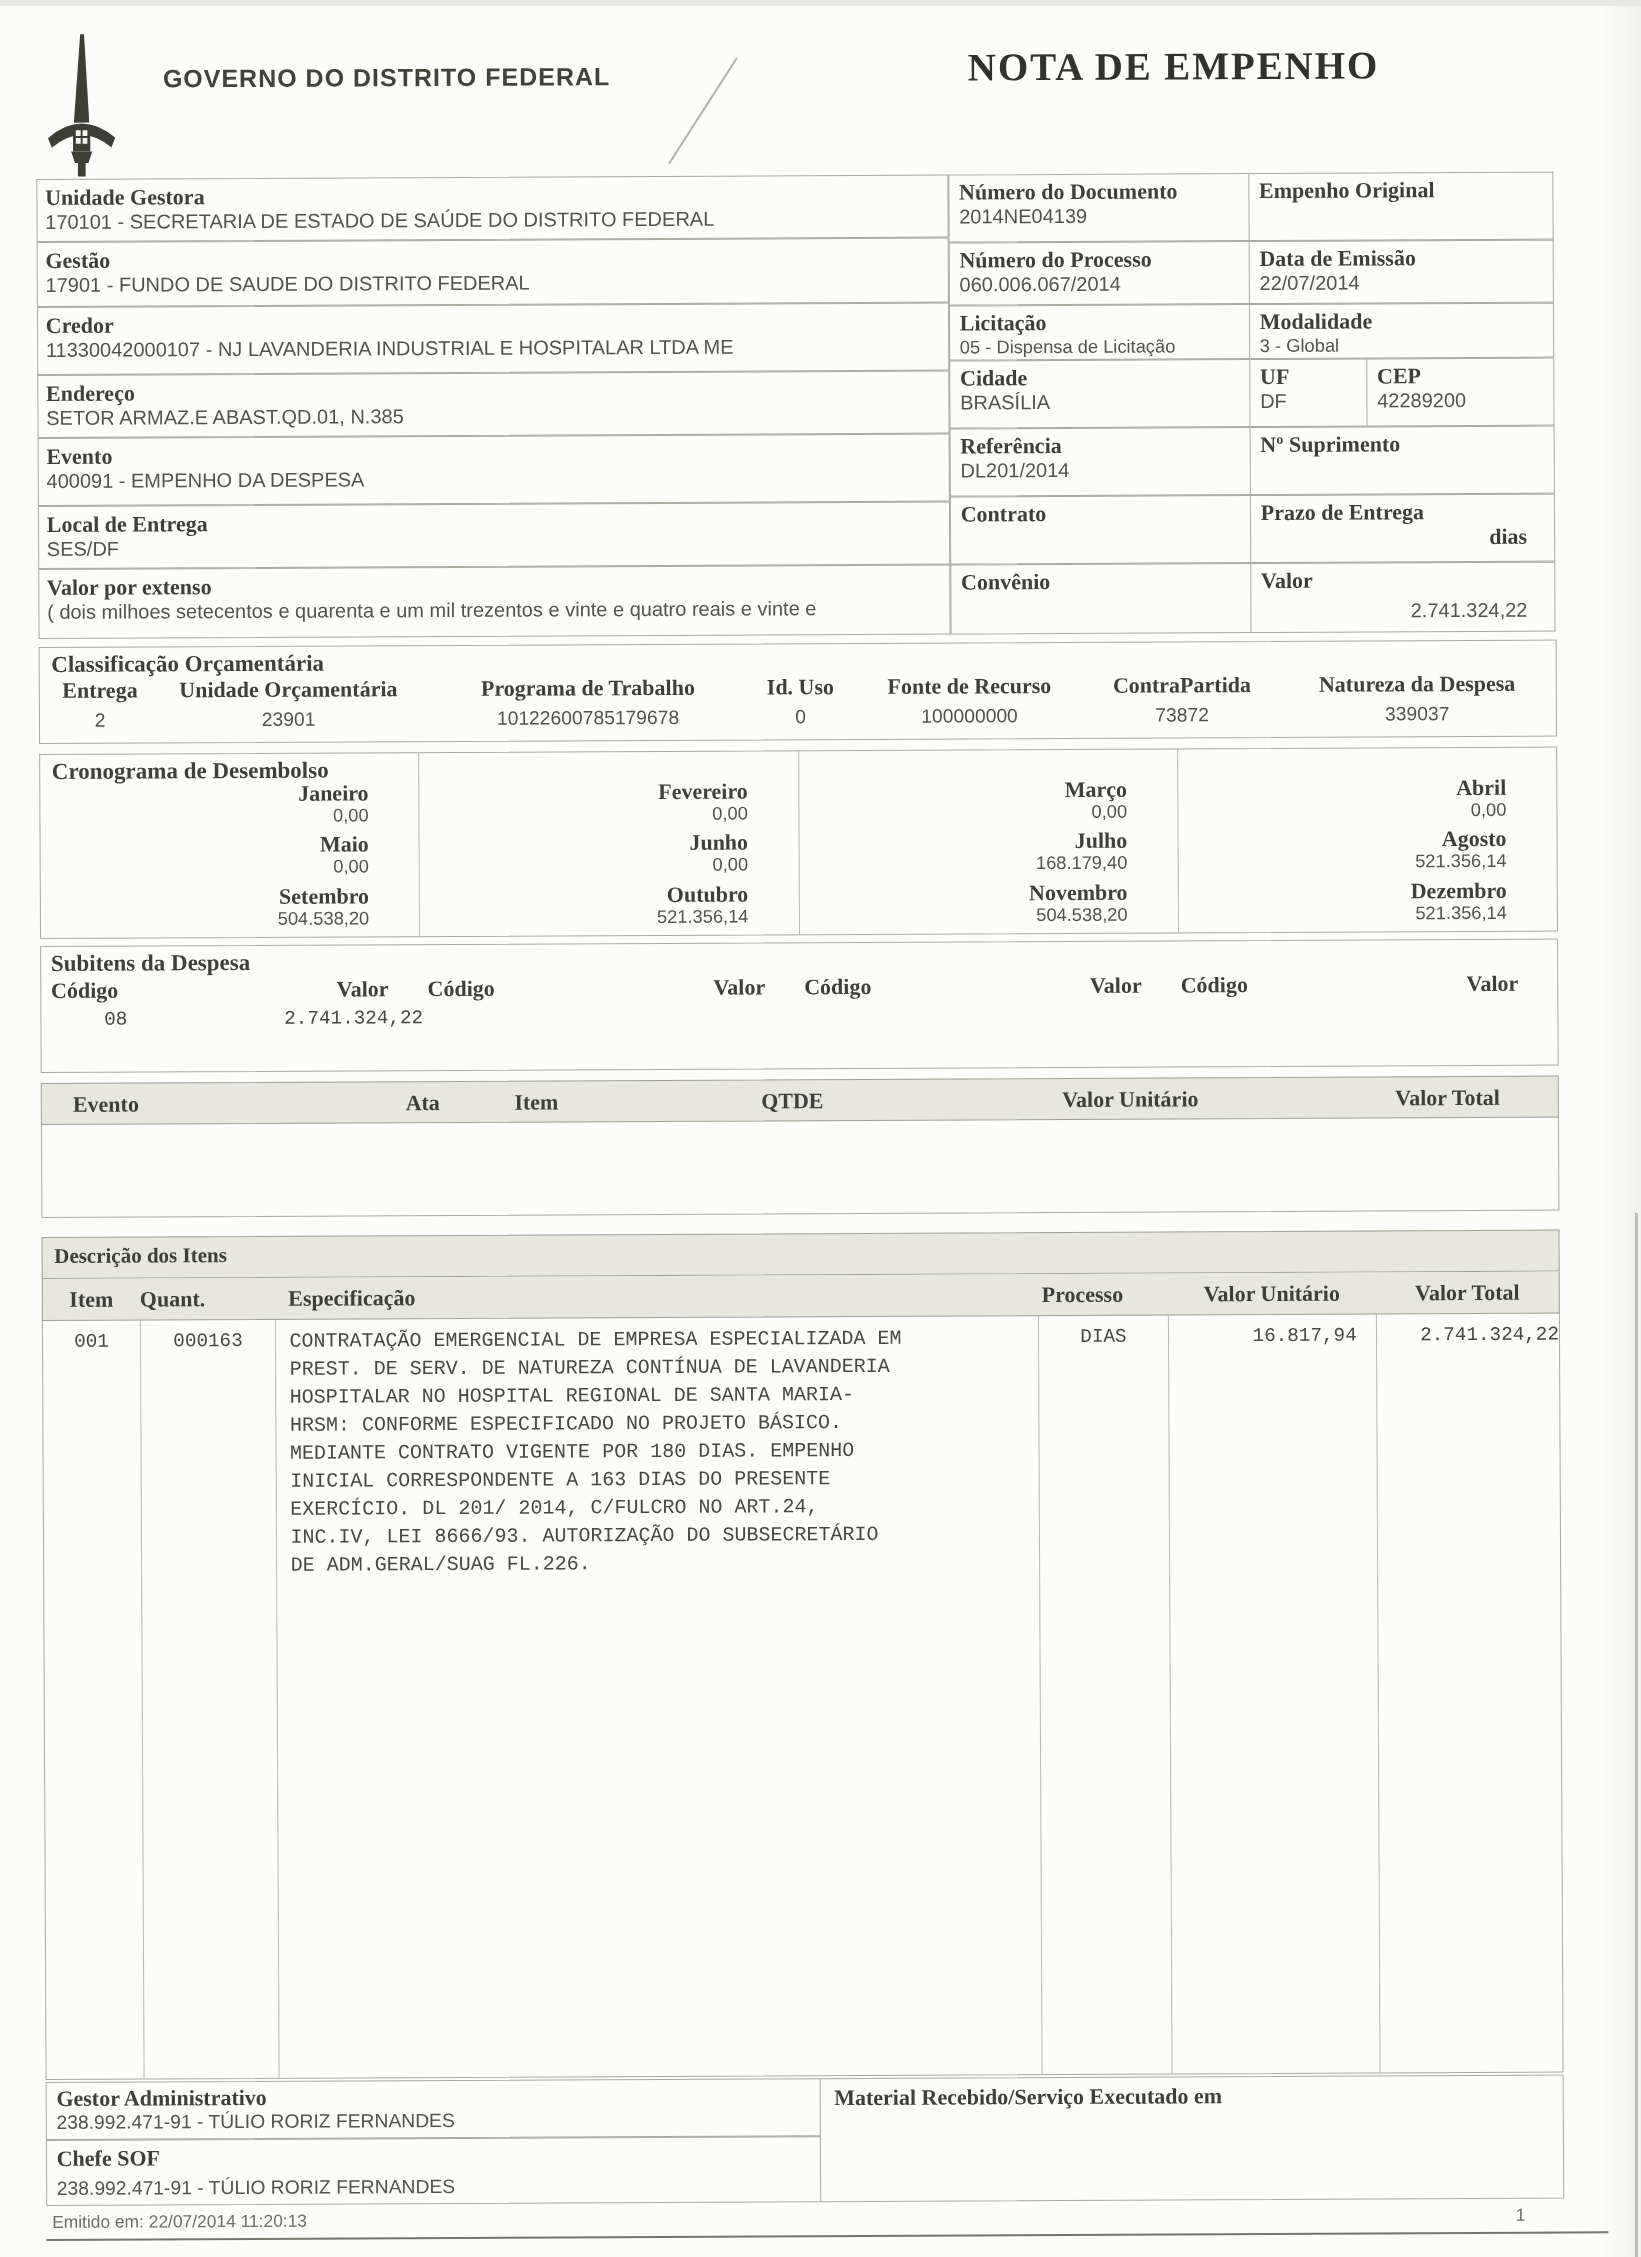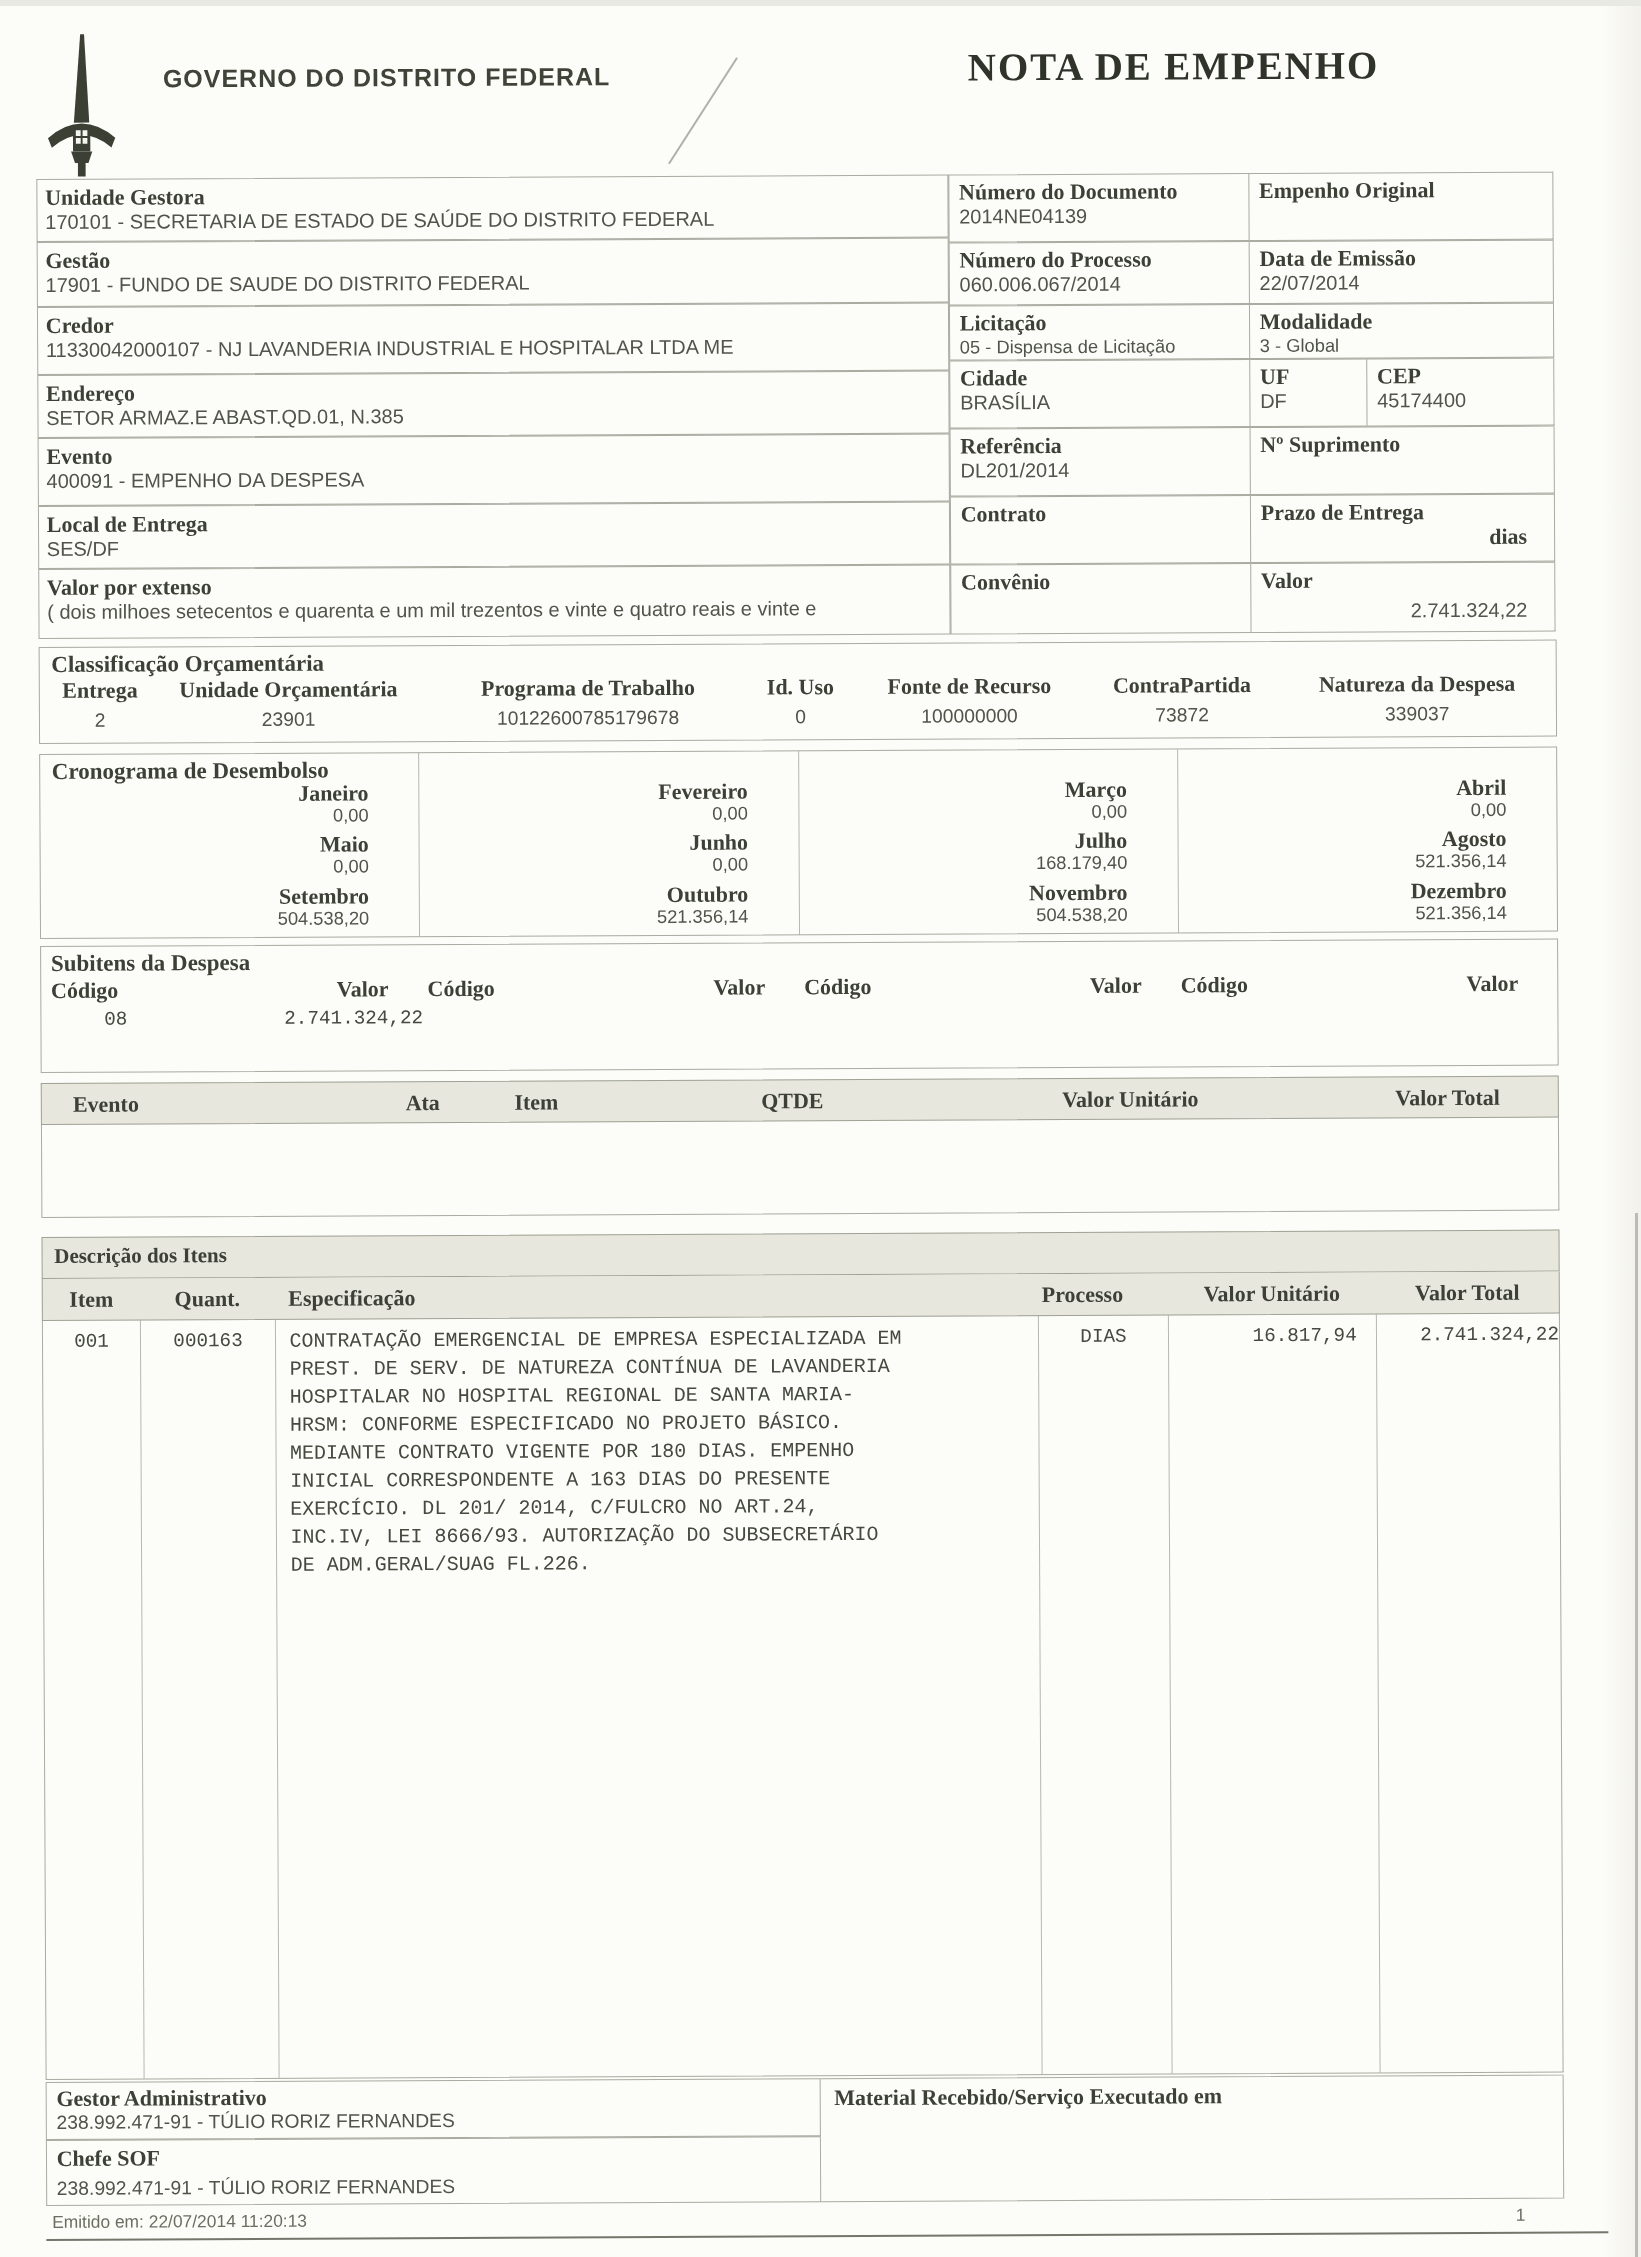--- a/index.html
+++ b/index.html
@@ -62,21 +62,21 @@
   .pregao-hd{ margin-top:9.7px; height:42px; background:#e7e7de; display:flex; align-items:center; }
   .pregao-hd .lbl{ font-size:22px; }
   .pregao-body{ height:93px; border-top:none; }
   .ph1{width:164px; padding-left:31px;} .ph2{width:203px; text-align:right;} .ph3{width:193px; text-align:center;}
   .ph4{width:319px; text-align:center;} .ph5{width:357px; text-align:center;} .ph6{flex:1; text-align:right; padding-right:58px;}
 
   
   .itens-title{ margin-top:19.3px; height:42px; background:#e7e7de; padding:5.8px 0 0 11.6px; box-sizing:border-box;}
   .itens-hd{ display:flex; height:42px; background:#e7e7de; border-top:none; align-items:center;}
   .itens-hd .lbl{ font-size:22px;}
-  .ih-item{width:97px; text-align:center;} .ih-quant{width:135px; text-align:center;}
+  .ih-item{width:97px; text-align:center;} .ih-quant{width:135px; text-align:left;}
   .ih-espec{width:763px; padding-left:13.5px; box-sizing:border-box;}
   .ih-unid{width:130px; padding-left:3.9px; box-sizing:border-box;} .ih-vu{width:208px; text-align:center;} .ih-vt{flex:1; text-align:center;}
   .itens-body{ display:flex; height:759px; border-top:none; }
   .tb-col{ box-sizing:border-box; padding-top:9.7px;}
   .tb-col + .tb-col{ border-left:1px solid rgba(100,105,90,0.45); }
   .tc-item{width:97px; text-align:center; font-size:19.3px;}
   .tc-quant{width:135px; text-align:center; font-size:19.3px;}
   .tc-espec{width:763px; padding:7.7px 9.7px 0 13.5px; font-size:20px; line-height:28px; white-space:pre-line;}
   .tc-unid{width:130px; text-align:center; font-size:19.3px;}
   .tc-vu{width:208px; text-align:right; padding-right:19.3px; font-size:19.3px;}
@@ -191,21 +191,21 @@
             <div class="lbl">Cidade</div>
             <div class="val">BRASÍLIA</div>
           </div>
           <div class="rc2 ufcep">
             <div class="uf">
               <div class="lbl">UF</div>
               <div class="val">DF</div>
             </div>
             <div class="cep">
               <div class="lbl">CEP</div>
-              <div class="val">45174400</div>
+              <div class="val">42289200</div>
             </div>
           </div>
         </div>
         <div class="rrow" style="height:68px;">
           <div class="rc1">
             <div class="lbl">Referência</div>
             <div class="val">DL201/2014</div>
           </div>
           <div class="rc2">
             <div class="lbl">Nº Suprimento</div>

